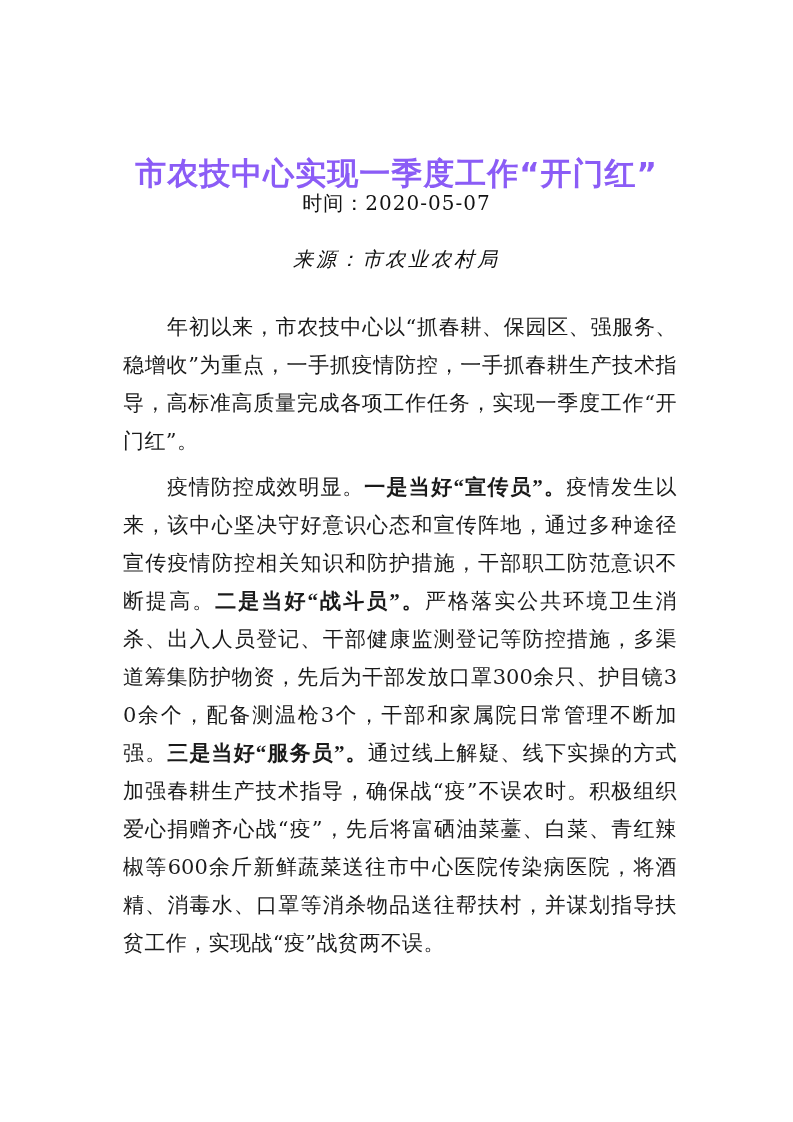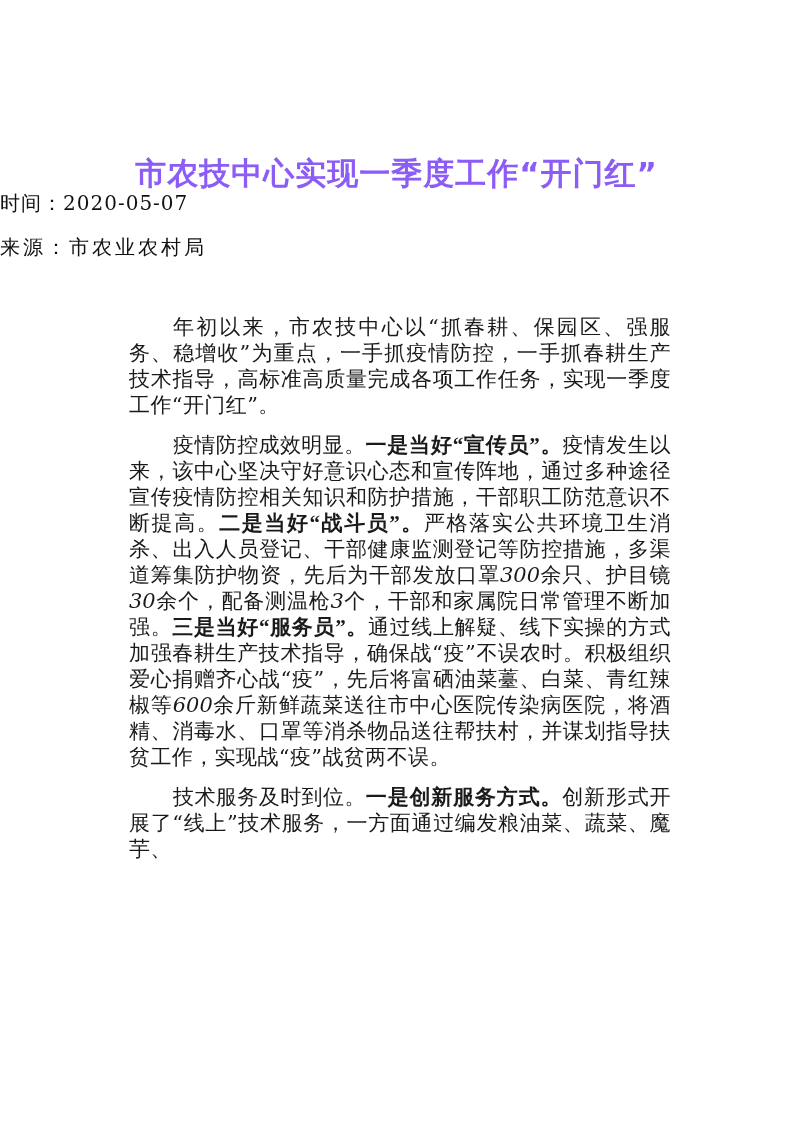--- a/index.html
+++ b/index.html
@@ -30,47 +30,48 @@
     line-height: 40px;
     color: #8b5cf6;
     letter-spacing: 1px;
     white-space: nowrap;
   }
 
   .doc-meta {
     position: absolute;
     left: 0;
     width: 793px;
+    text-align: center;
     font-family: "DejaVu Serif", serif;
     font-size: 20px;
     line-height: 30px;
     color: #111111;
     letter-spacing: 1px;
     white-space: nowrap;
   }
   .doc-meta-date   { top: 188px; }
-  .doc-meta-source { top: 232px; letter-spacing: 3px; }
+  .doc-meta-source { top: 244px; letter-spacing: 3px; font-style: italic; }
 
   
   .body-area {
     position: absolute;
     left: 115px;
     top: 300px;
     width: 570px;
   }
 
   .para {
     font-family: "DejaVu Serif", serif;
     font-size: 21px;
-    line-height: 26px;
+    line-height: 38px;
     color: #1a1a1a;
     text-align: justify;
     text-justify: inter-character;
     text-indent: 44px;
-    margin: 14px;
+    margin: 8px;
     letter-spacing: 0.4px;
     word-break: break-all;
   }
 
   
   .hei-bold {
     font-family: "DejaVu Sans", sans-serif;
     font-weight: 400;
     letter-spacing: 0px;
   }
@@ -78,37 +79,35 @@
   
   .kai-bold {
     font-family: Liberation Serif, serif;
     font-weight: 700;
   }
 
   
   .num {
     font-family: "DejaVu Serif", serif;
     letter-spacing: 0;
-    font-style: italic;
   }
 </style>
 </head>
 <body>
 
 <div class="page">
 
   <h1 class="doc-title">市农技中心实现一季度工作“开门红”</h1>
 
   <div class="doc-meta doc-meta-date">时间：2020-05-07</div>
 
   <div class="doc-meta doc-meta-source">来源：市农业农村局</div>
 
   <div class="body-area">
 
     <p class="para">年初以来，市农技中心以“抓春耕、保园区、强服务、稳增收”为重点，一手抓疫情防控，一手抓春耕生产技术指导，高标准高质量完成各项工作任务，实现一季度工作“开门红”。</p>
 
     <p class="para"><span class="hei-bold">疫情防控成效明显。</span><span class="kai-bold">一是当好“宣传员”。</span><span>疫情发生以来，该中心坚决守好意识心态和宣传阵地，通过多种途径宣传疫情防控相关知识和防护措施，干部职工防范意识不断提高。</span><span class="kai-bold">二是当好“战斗员”。</span><span>严格落实公共环境卫生消杀、出入人员登记、干部健康监测登记等防控措施，多渠道筹集防护物资，先后为干部发放口罩</span><span class="num">300</span><span>余只、护目镜</span><span class="num">30</span><span>余个，配备测温枪</span><span class="num">3</span><span>个，干部和家属院日常管理不断加强。</span><span class="kai-bold">三是当好“服务员”。</span><span>通过线上解疑、线下实操的方式加强春耕生产技术指导，确保战“疫”不误农时。积极组织爱心捐赠齐心战“疫”，先后将富硒油菜薹、白菜、青红辣椒等</span><span class="num">600</span><span>余斤新鲜蔬菜送往市中心医院传染病医院，将酒精、消毒水、口罩等消杀物品送往帮扶村，并谋划指导扶贫工作，实现战“疫”战贫两不误。</span></p>
 
-    <p class="para"><span class="hei-bold">技术服务及时到位。</span><span class="kai-bold">一是创新服务方式。</span><span>创新形式开展了“线上”技术服务，一方面通过编发粮油菜、蔬菜、魔芋、</span></p>
 
   </div>
 
 </div>
 
 </body></html>

